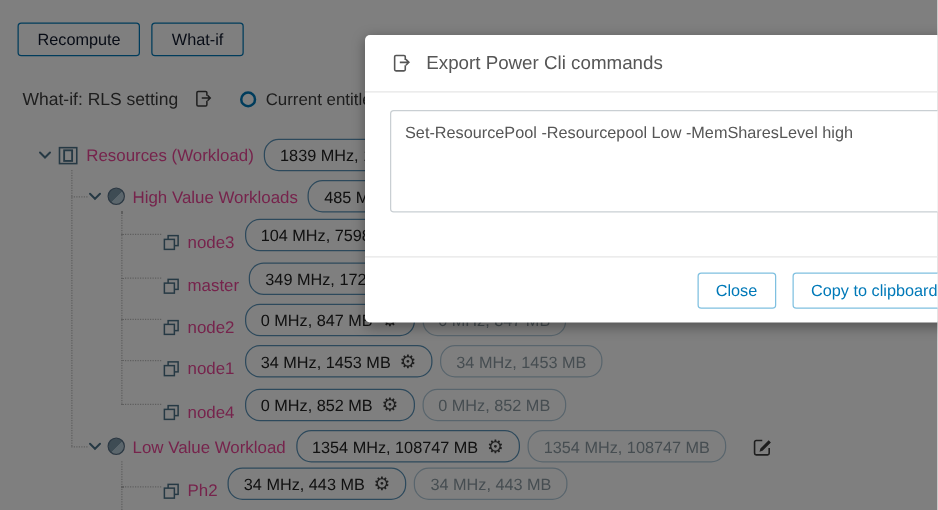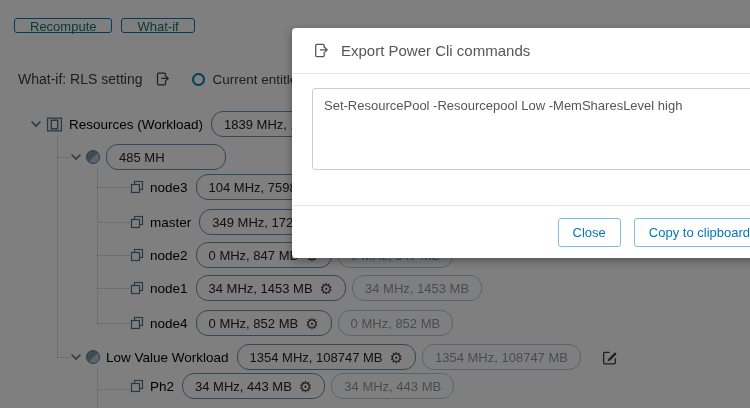--- a/index.html
+++ b/index.html
@@ -3,46 +3,46 @@
 <meta charset="utf-8">
 <style>
   * { margin:0; padding:0; box-sizing:border-box; }
   html,body { width:750px; height:408px; overflow:hidden; background:#fff;
               font-family:"Liberation Sans", sans-serif; }
   .page { position:relative; width:750px; height:408px; background:#fff; }
 
   
   .toolbar { position:absolute; left:14px; top:18px; display:flex; gap:9px; z-index:1; }
   .btn-outline {
-    height:15px; padding:0 15px; background:#fff; border:1px solid #0079b8;
-    border-radius:3px; color:#0f766e; font-size:13px; font-family:inherit; cursor:pointer;
+    height:27px; padding:0 15px; background:#fff; border:1px solid #0079b8;
+    border-radius:3px; color:#0f172a; font-size:13px; font-family:inherit; cursor:pointer;
   }
 
   
   .whatif-bar { position:absolute; left:18px; top:66px; height:26px; display:flex;
                 align-items:center; z-index:1; }
   .whatif-title { font-size:14px; color:#3c3c3c; }
   .export-btn { background:none; border:none; margin-left:11px; padding:0; cursor:pointer;
                 display:flex; align-items:center; }
   .radio { width:13px; height:13px; border:2px solid #0079b8; border-radius:50%;
            margin-left:22px; background:#fff; flex:none; }
   .radio-label { font-size:13.5px; color:#3c3c3c; margin-left:8px; white-space:nowrap; }
 
   
   .tree { position:absolute; inset:0; z-index:1; }
   .guide-v { position:absolute; width:0; border-left:1px dotted #bdbdbd; }
   .guide-h { position:absolute; height:0; border-top:1px dotted #bdbdbd; }
   .row { position:absolute; height:28px; display:flex; align-items:center; white-space:nowrap; }
-  .row.d0 { left:30px; } .row.d1 { left:70px; } .row.d2 { left:130px; }
+  .row.d0 { left:30px; } .row.d1 { left:70px; } .row.d2 { left:130px;align-items:flex-end; }
   .chev { display:flex; align-items:center; margin-right:4px; cursor:pointer; }
   .node-icon { display:flex; align-items:center; margin-right:6px; flex:none; }
   .pool-icon { width:14px; height:14px; border-radius:50%; border:1px solid #577086;
                background:linear-gradient(135deg,#7d98a8 0 52%,#b7cdd8 52% 100%);
                margin-right:6px; flex:none; }
-  .tlabel { font-size:13.5px; color:#000000; margin-right:8px; }
+  .tlabel { font-size:13.5px; color:#ec4899; margin-right:8px; }
   .vbox { height:26px; display:inline-flex; align-items:center; padding:0 12px;
           border-radius:12px; font-size:13px; background:#fff; overflow:hidden; }
   .vbox.primary { border:1px solid #5b93b8; color:#222; cursor:pointer; }
   .vbox.ghost { border:1px solid #b3cbda; color:#8d9ba3; margin-left:6px; cursor:default; }
   .vbox.w150 { width:150px; flex:none; justify-content:flex-start; }
   .vbox.w120 { width:120px; flex:none; justify-content:flex-start; }
   .gear { font-size:15px; line-height:1; color:#3f3f3f; margin-left:7px; cursor:pointer; }
   .edit-btn { background:none; border:none; margin-left:20px; padding:0; cursor:pointer;
               display:flex; align-items:center; }
 
@@ -120,20 +120,21 @@
       </span>
     </div>
 
     <div class="row d1" style="top:143px">
       <span class="chev">
         <svg width="12" height="12" viewBox="0 0 12 12">
             <path d="M2 4l4 4 4-4" fill="none" stroke="#4d7389" stroke-width="1.6" stroke-linecap="round"></path>
           </svg>
       </span>
       <span class="pool-icon"></span>
+      <span class="tlabel">High Value Workloads</span>
       <span class="vbox primary w120">
         <span>485 MH</span>
       </span>
     </div>
 
     <div class="row d2" style="top:173px">
       <span class="node-icon">
         <svg width="14" height="14" viewBox="0 0 14 14">
             <rect x="4.5" y="1.5" width="8" height="8" fill="none" stroke="#4d7389" stroke-width="1.2"></rect>
             <rect x="1.5" y="4.5" width="8" height="8" fill="#fff" stroke="#4d7389" stroke-width="1.2"></rect>

